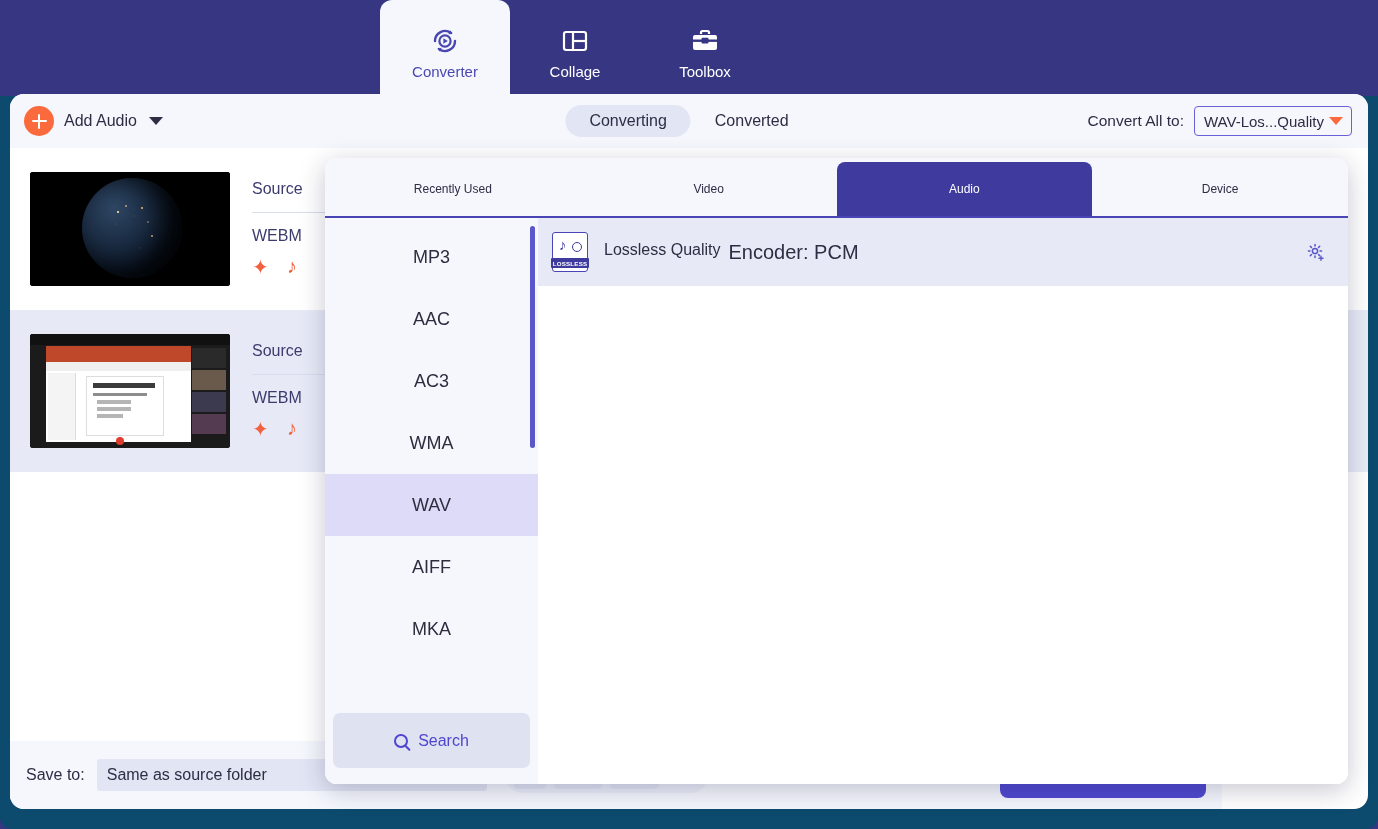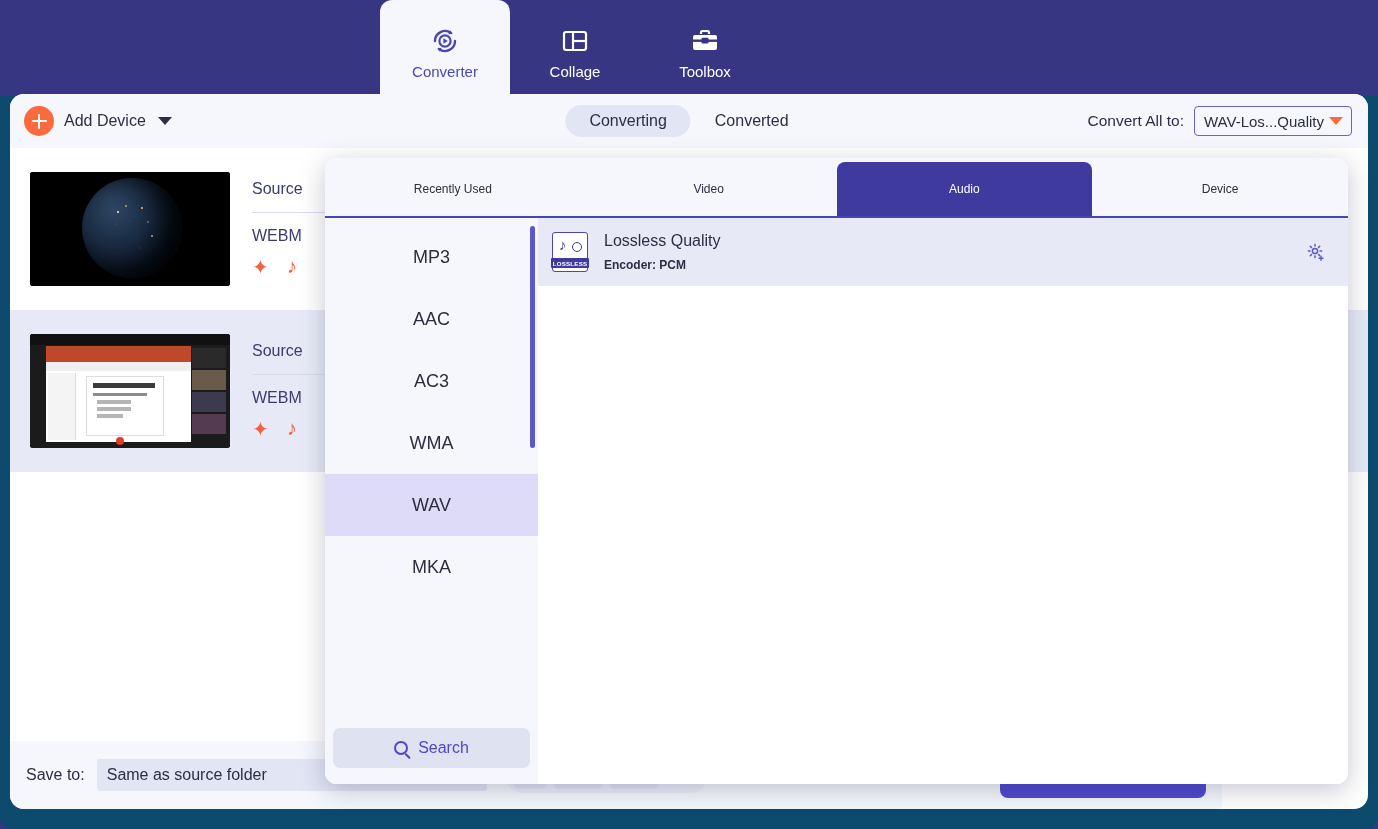--- a/index.html
+++ b/index.html
@@ -320,21 +320,21 @@
     right: 3px; top: 8px;
     width: 5px; height: 222px;
     background: #5b56c9;
     border-radius: 3px;
   }
   .fmt-search-wrap {
     position: absolute;
     left: 8px; right: 8px; bottom: 16px;
   }
   .fmt-search {
-    height: 40px;
+    height: 55px;
     background: #dfe2f1;
     border-radius: 7px;
     display:flex; align-items:center; justify-content:center; gap:10px;
     cursor: pointer;
   }
   .fmt-search .mag {
     width: 14px; height: 14px;
     border: 2.3px solid #4e45d0;
     border-radius: 50%;
     position: relative;
@@ -373,23 +373,23 @@
   .q-icon .clk {
     position:absolute; top:9px; right:5px;
     width:10px; height:10px; border:1.5px solid #3f3b9e; border-radius:50%;
   }
   .q-icon .badge {
     font-size: 6.2px; letter-spacing: .2px;
     color: #fff; background: #3f3b9e;
     padding: 1.5px 2px; border-radius: 1px;
     font-weight: bold;
   }
-  .q-texts { display:flex; flex-direction: column; gap: 8px; justify-content: center; }
+  .q-texts { display:flex; flex-direction: row; gap: 8px; justify-content: center; }
   .q-title { font-size: 16px; color: #2d2d44; }
-  .q-enc { font-size: 12px; color: #2d2d44; font-weight: bold; }
+  .q-enc { font-size: 20px; color: #2d2d44; }
   .q-gear {
     margin-left: auto;
     width: 20px; height: 20px;
     color: #5b56c9;
     display: flex; align-items: center; justify-content: center;
     cursor: pointer;
   }
   .q-inner { position: relative; display: flex; align-items: center; width: 100%; gap: 16px; }
 </style>
 </head>
@@ -439,21 +439,21 @@
       </div>
 
     </div>
   </div>
 
   <div class="window">
 
     <div class="toolbar">
       <div class="addfiles">
         <span class="plus-circle"></span>
-        <span class="addfiles-label">Add Device</span>
+        <span class="addfiles-label">Add Audio</span>
         <span class="caret-down"></span>
       </div>
 
       <div class="seg-tabs">
         <div class="seg-tab active">Converting</div>
         <div class="seg-tab">Converted</div>
       </div>
 
       <div class="convert-all-to">
         <span class="cat-label">Convert All to:</span>
@@ -575,20 +575,21 @@
     </div>
 
     <div class="fmt-body">
 
       <div class="fmt-left">
         <div class="fmt-item">MP3</div>
         <div class="fmt-item">AAC</div>
         <div class="fmt-item">AC3</div>
         <div class="fmt-item">WMA</div>
         <div class="fmt-item selected">WAV</div>
+        <div class="fmt-item">AIFF</div>
         <div class="fmt-item">MKA</div>
 
         <div class="fmt-scrollbar"></div>
 
         <div class="fmt-search-wrap">
           <div class="fmt-search">
             <span class="mag"></span>
             <span class="fmt-search-label">Search</span>
           </div>
         </div>

